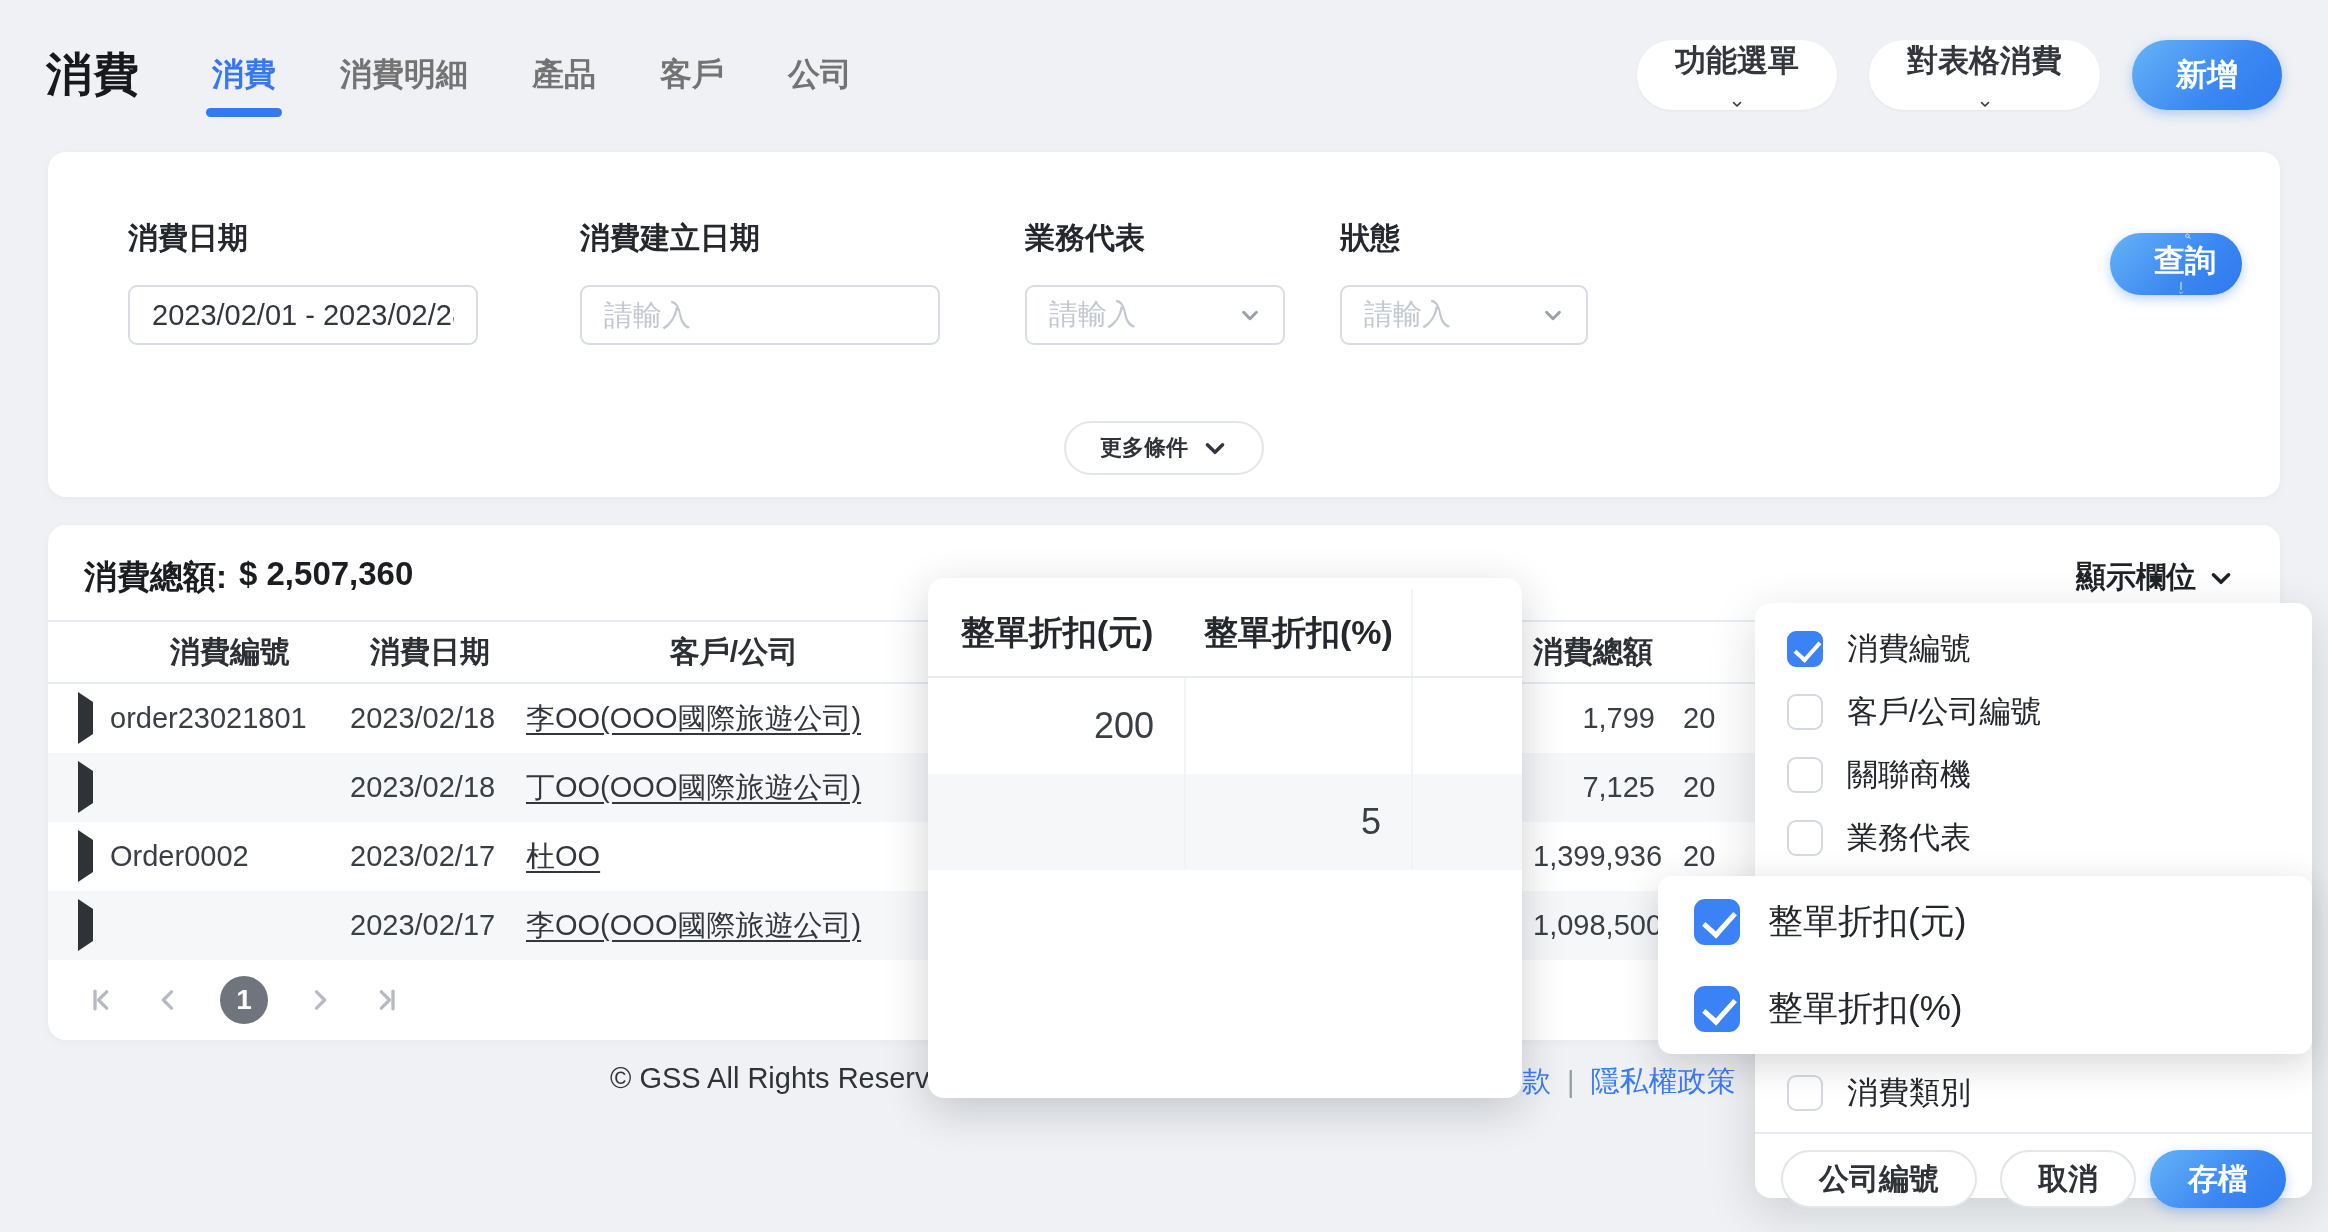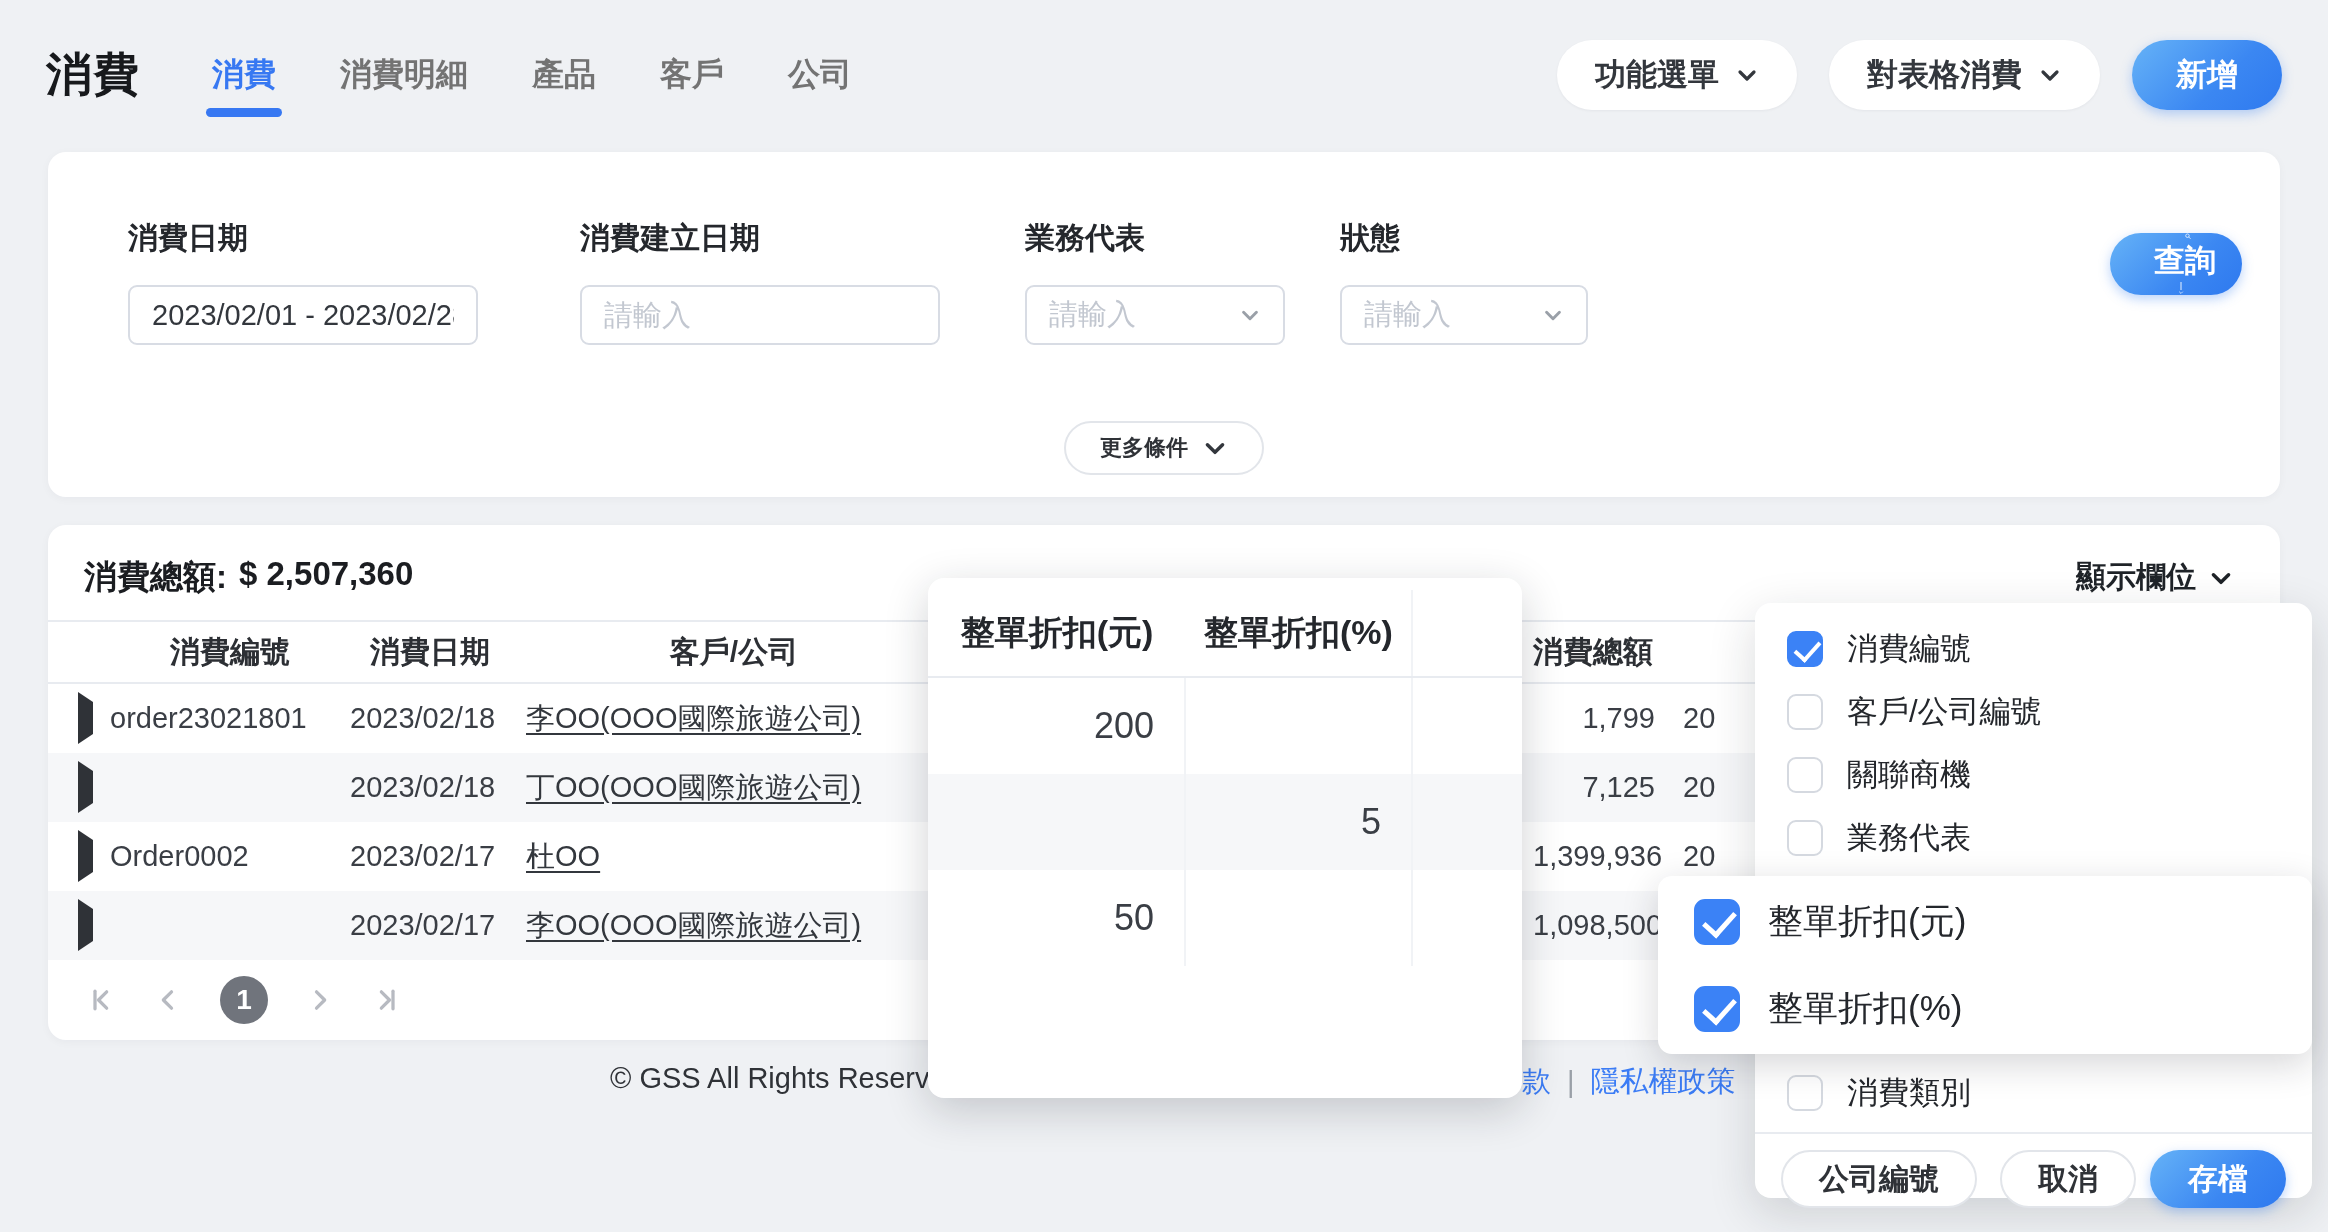--- a/index.html
+++ b/index.html
@@ -11,21 +11,21 @@
     color:#24272c; -webkit-font-smoothing:antialiased;
   }
   
   .topbar { position:absolute; left:0; top:0; right:0; height:150px; display:flex; align-items:center; padding:0 46px; }
   .page-title { font-size:46px; font-weight:800; color:#17191c; margin-right:70px; letter-spacing:1px; }
   .tabs { display:flex; align-items:center; gap:60px; }
   .tab { position:relative; font-size:32px; font-weight:700; color:#737373; cursor:pointer; padding:10px 2px; }
   .tab.active { color:#3778f2; }
   .tab.active::after { content:""; position:absolute; left:-4px; right:-4px; bottom:-10px; height:9px; border-radius:6px; background:#3778f2; }
   .topbar-actions { margin-left:auto; display:flex; align-items:center; gap:32px; }
-  .pill-btn { display:flex; align-items:center; gap:16px; height:70px; padding:0 38px; background:#fff; border-radius:35px; font-size:31px; font-weight:600; color:#33373d; box-shadow:0 1px 3px rgba(20,24,33,.05); cursor:pointer; }
+  .pill-btn { display:flex; align-items:center; gap:16px; height:70px; padding:0 38px; background:#fff; border-radius:35px; font-size:31px; font-weight:600; color:#33373d; box-shadow:0 1px 3px rgba(20,24,33,.05); cursor:pointer;flex-direction:column; }
   .primary { background:linear-gradient(135deg,#66b3f7 0%,#3b87f2 60%,#2e79ef 100%); color:#fff; box-shadow:0 4px 12px rgba(56,128,240,.35); }
   .add-btn { height:70px; padding:0 44px; border-radius:35px; display:flex; align-items:center; font-size:31px; font-weight:700; }
   .chev { width:24px; height:24px; color:#33373d; }
   .chev.white { color:#fff; }
   
   .card { position:absolute; background:#fff; border-radius:18px; box-shadow:0 2px 10px rgba(25,30,40,.04); }
   .filter-card { left:48px; top:152px; width:2232px; height:345px; }
   .ffield { position:absolute; top:66px; }
   .flabel { font-size:30px; font-weight:600; color:#24272c; margin-bottom:26px; }
   .fctrl { height:60px; border:2px solid #d8dce4; border-radius:9px; background:#fff; display:flex; align-items:center; padding:0 22px; font-size:29px; color:#33373d; }
@@ -300,25 +300,20 @@
     <div class="dp-grid dp-row">
       <div class="c1 dp-val">200</div>
       <div class="c2 dp-val"></div>
       <div class="c3"></div>
     </div>
     <div class="dp-grid dp-row stripe">
       <div class="c1 dp-val"></div>
       <div class="c2 dp-val">5</div>
       <div class="c3"></div>
     </div>
-    <div class="dp-grid dp-row">
-      <div class="c1 dp-val">50</div>
-      <div class="c2 dp-val"></div>
-      <div class="c3"></div>
-    </div>
   </div>
 
   <div class="chooser">
     <div class="opt-list-top">
       <div class="opt">
         <span class="cb on"></span>
         <span>消費編號</span>
       </div>
       <div class="opt">
         <span class="cb"></span>

